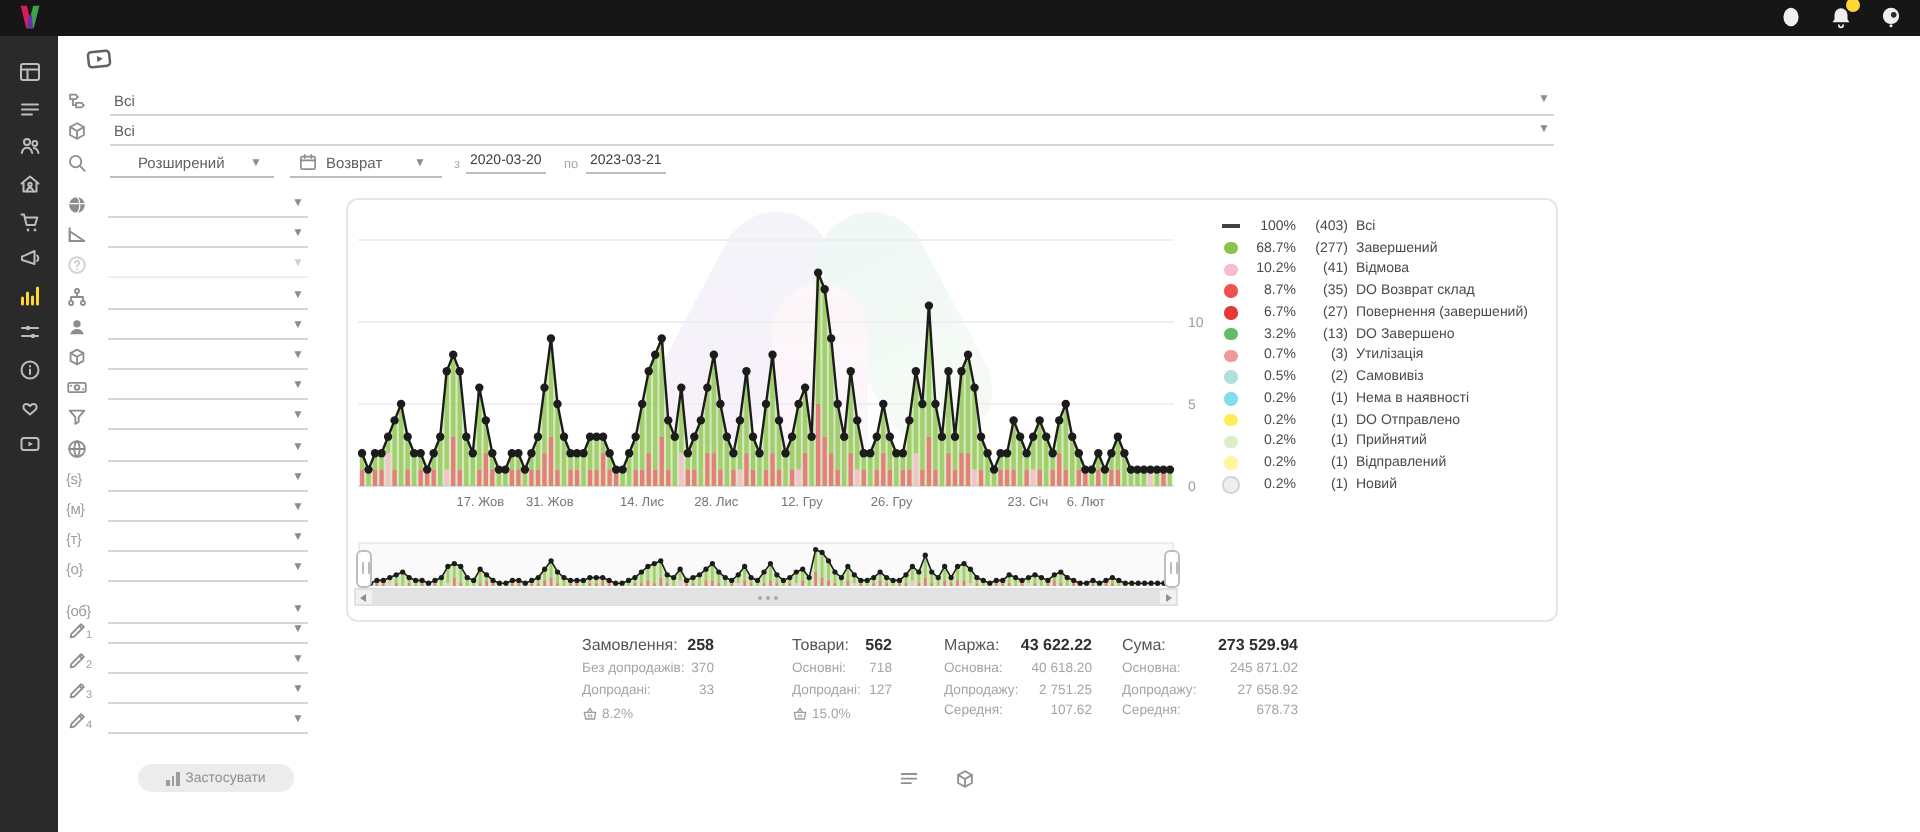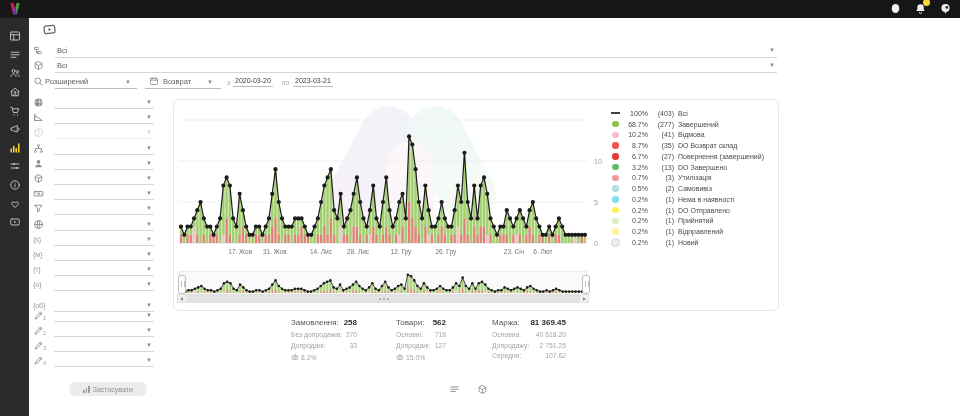--- a/index.html
+++ b/index.html
@@ -413,21 +413,21 @@
       <span class="tline"></span>
       <span class="tcaret" style="left:740px">▼</span>
     </div>
     <div class="trow r3" style="top:58px">
       <span class="fic ic" id="icSearch">
           <svg viewBox="0 0 24 24" width="11" height="11" fill="none" stroke="currentColor" stroke-width="2" stroke-linecap="round" stroke-linejoin="round">
             <circle cx="10.5" cy="10.5" r="6.2"></circle>
             <path d="M15.2 15.2l5.3 5.3"></path>
           </svg>
         </span>
-      <span class="lbl" style="left:16px">Розширений</span>
+      <span class="lbl" style="left:40px">Розширений</span>
       <span class="tcaret" style="left:96px;top:3px">▼</span>
       <span style="left:26px;top:12px;width:82px" class="u"></span>
       <span class="fic ic" style="left:120px" id="icCal">
           <svg viewBox="0 0 24 24" width="10" height="10" fill="none" stroke="currentColor" stroke-width="2" stroke-linecap="round" stroke-linejoin="round">
             <rect x="3.5" y="5.5" width="17" height="15" rx="2"></rect>
             <path d="M3.5 10h17M8 3.5v4M16 3.5v4"></path>
           </svg>
         </span>
       <span class="lbl" style="left:134px">Возврат</span>
       <span class="tcaret" style="left:178px;top:3px">▼</span>
@@ -1299,36 +1299,54 @@
           <span class="ic">
             <svg viewBox="0 0 24 24" width="8" height="8" fill="none" stroke="currentColor" stroke-width="2" stroke-linecap="round" stroke-linejoin="round">
               <path d="M3.5 9.5h17l-2 10h-13z"></path>
               <path d="M8.5 9.5L12 3.5l3.5 6"></path>
               <path d="M9.5 13v3.5M12 13v3.5M14.5 13v3.5" stroke-width="1.4"></path>
             </svg>
           </span>
           <span>15.0%</span>
         </div>
       </div>
-      <div class="scol" style="left: 492px; width: 74px;">
+      <div class="scol" style="left: 472px; width: 74px;">
         <div class="stitle">
           <span>Маржа:</span>
-          <b>81 369.45</b>
+          <b>43 622.22</b>
         </div>
         <div class="srow">
           <span>Основна:</span>
           <span>40 618.20</span>
         </div>
         <div class="srow">
           <span>Допродажу:</span>
           <span>2 751.25</span>
         </div>
         <div class="srow">
           <span>Середня:</span>
           <span>107.62</span>
+        </div>
+      </div>
+      <div class="scol" style="left: 561px; width: 88px;">
+        <div class="stitle">
+          <span>Сума:</span>
+          <b>273 529.94</b>
+        </div>
+        <div class="srow">
+          <span>Основна:</span>
+          <span>245 871.02</span>
+        </div>
+        <div class="srow">
+          <span>Допродажу:</span>
+          <span>27 658.92</span>
+        </div>
+        <div class="srow">
+          <span>Середня:</span>
+          <span>678.73</span>
         </div>
       </div>
     </div>
 
   <span class="fico ic" style="left:449px" id="fIc0">
       <svg viewBox="0 0 24 24" width="11" height="11" fill="none" stroke="currentColor" stroke-width="2" stroke-linecap="round" stroke-linejoin="round">
         <path d="M4 6.5h16M4 11.5h16M4 16.5h10"></path>
       </svg>
     </span>
   <span class="fico ic" style="left:477px" id="fIc1">

